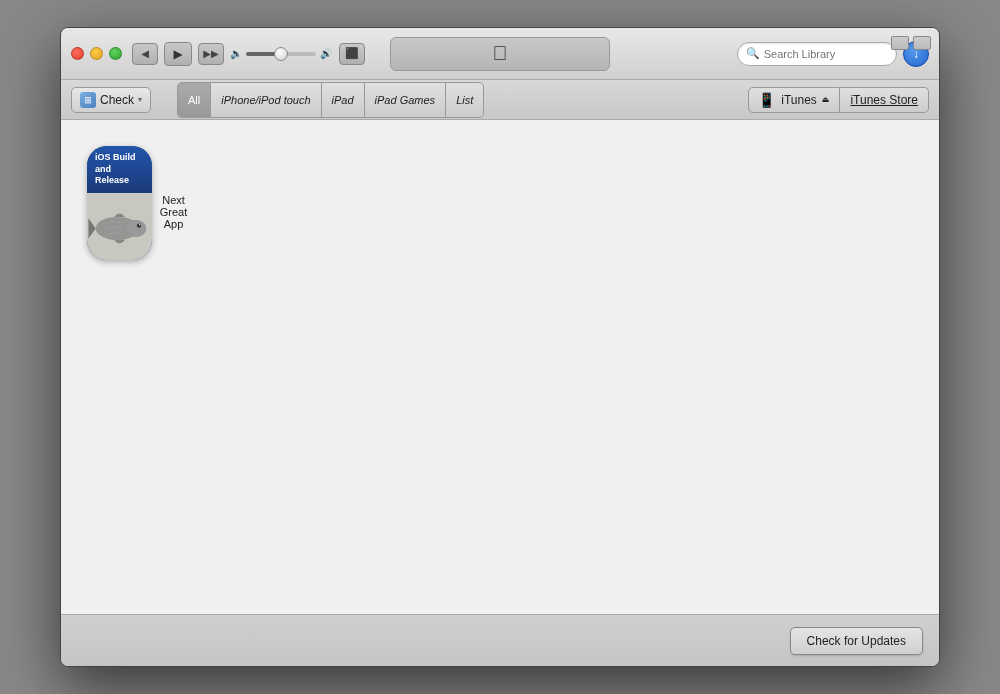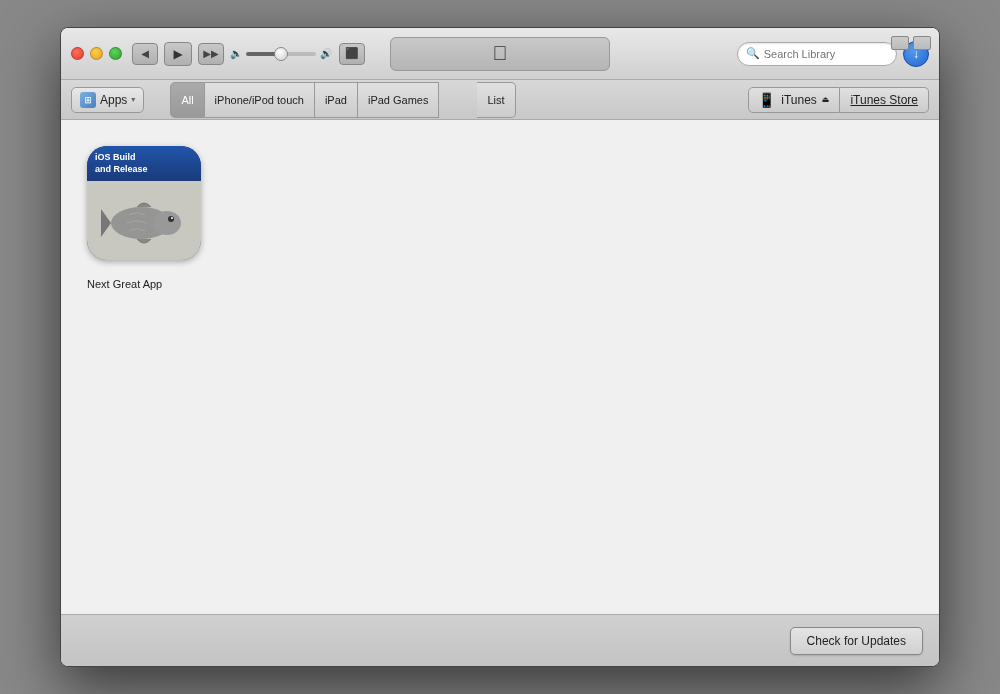--- a/index.html
+++ b/index.html
@@ -272,21 +272,21 @@
       padding: 0 10px;
       font-size: 11px;
       border: 1px solid #999;
       cursor: pointer;
       background: linear-gradient(to bottom, #e0e0e0, #cccccc);
       color: #222;
     }
 
     .filter-btn:first-child { border-radius: 5px 0 0 5px; }
     .filter-btn:last-child { border-radius: 0 5px 5px 0; }
-    .filter-btn + .filter-btn { border-left: none; }
+    .filter-btn + .filter-btn { border-left: none; font-style: italic; }
 
     .filter-btn.active {
       background: linear-gradient(to bottom, #aaaaaa, #999999);
       color: #fff;
     }
 
     .device-group {
       margin-left: auto;
       display: flex;
       align-items: center;
@@ -321,22 +321,22 @@
     
     .main-content {
       flex: 1;
       background: #f0f0f0;
       overflow: auto;
       padding: 20px;
     }
 
     .app-item {
       display: inline-flex;
-      flex-direction: column;
-      align-items: flex-start;
+      flex-direction: row;
+      align-items: center;
       width: 120px;
       cursor: pointer;
       padding: 6px;
       border-radius: 4px;
     }
 
     .app-icon {
       width: 114px;
       height: 114px;
       border-radius: 20px;
@@ -462,30 +462,30 @@
       <div class="wctrl-btn"></div>
       <div class="wctrl-btn"></div>
     </div>
   </div>
 
   <div class="toolbar">
     <div class="apps-btn">
       <div class="apps-icon">
         <span>⊞</span>
       </div>
-      <span>Apps</span>
+      <span>Check</span>
       <span class="apps-chevron">▾</span>
     </div>
 
     <div class="filter-group">
       <button class="filter-btn active">All</button>
       <button class="filter-btn">iPhone/iPod touch</button>
       <button class="filter-btn">iPad</button>
       <button class="filter-btn">iPad Games</button>
-      <button class="filter-btn" style="border-radius:0 5px 5px 0;margin-left:38px;">List</button>
+      <button class="filter-btn" style="border-radius:0 5px 5px 0;">List</button>
     </div>
 
     <div class="device-group">
       <div class="device-btn">
         <span class="device-icon">📱</span>
         <span>iTunes</span>
         <span class="eject-icon">⏏</span>
       </div>
       <div class="device-btn" style="border-radius:0 5px 5px 0;">
         <span>iTunes Store</span>

